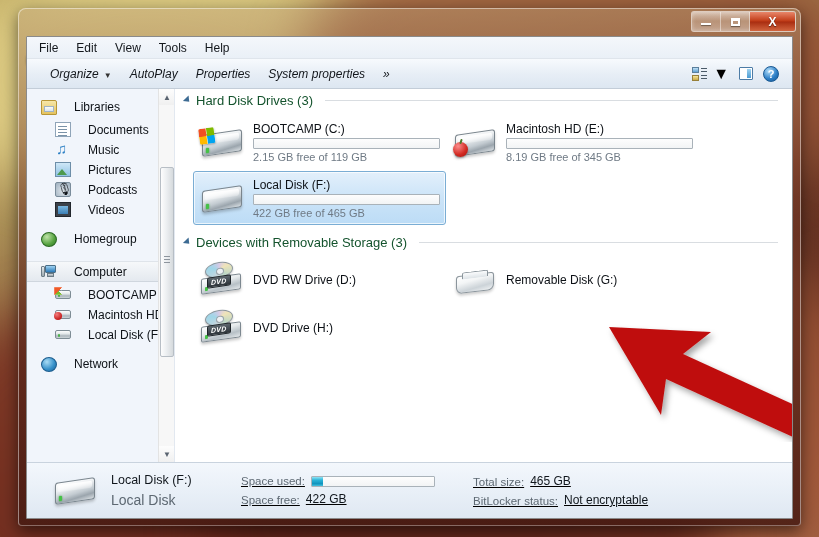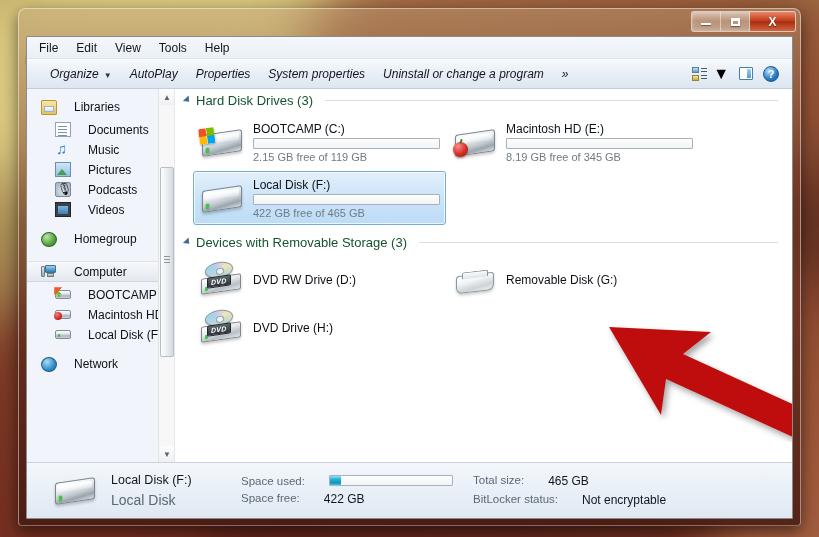--- a/index.html
+++ b/index.html
@@ -405,21 +405,21 @@
 
   
   .statusbar {
     flex: none; height: 56px;
     background: linear-gradient(180deg,#f3f7fc,#e8eff7 55%,#dfe8f2);
     border-top: 1px solid #c9d3de;
     display: flex; align-items: center; padding: 0 10px 0 24px; gap: 12px;
   }
   .st-ico { width: 48px; height: 40px; position: relative; flex: none; }
   .st-col { display: flex; flex-direction: column; gap: 5px; }
-  .st-row { display: flex; align-items: flex-start; gap: 24px; }
+  .st-row { display: flex; align-items: flex-end; gap: 6px; text-decoration: underline; }
   .st-label { font-size: 11.5px; color: #5d6872; white-space: nowrap; }
   .st-strong { font-size: 12px; color: #10161c; white-space: nowrap; }
   .st-bar { width: 124px; height: 11px; border:1px solid #a9b2b9; border-radius:1px;
             background: linear-gradient(180deg,#fdfdfd,#f2f4f5); overflow:hidden; }
   .st-title { font-size: 12.5px; color: #10161c; }
   .st-sub { font-size: 14px; color: #5d6872; }
   .st-left { width: 118px; }
   .st-mid { width: 220px; }
 </style>
 </head>
@@ -478,21 +478,20 @@
       <span>Help</span>
     </div>
 
     <div class="cmdbar">
       <div class="cmd">
         <span>Organize</span><span class="car">▼</span>
       </div>
       <div class="cmd">AutoPlay</div>
       <div class="cmd">Properties</div>
       <div class="cmd">System properties</div>
-      <div class="cmd">Uninstall or change a program</div>
       <div class="cmd">»</div>
       <div class="cmd-spacer"></div>
       <div class="icon-btn">
         <span class="viewicon">
           <i class="vi-l"></i>
             <i class="vi-l2"></i>
             <i class="vi-r"></i>
         </span>
         <span class="car" style="margin-left:6px">▼</span>
       </div>

